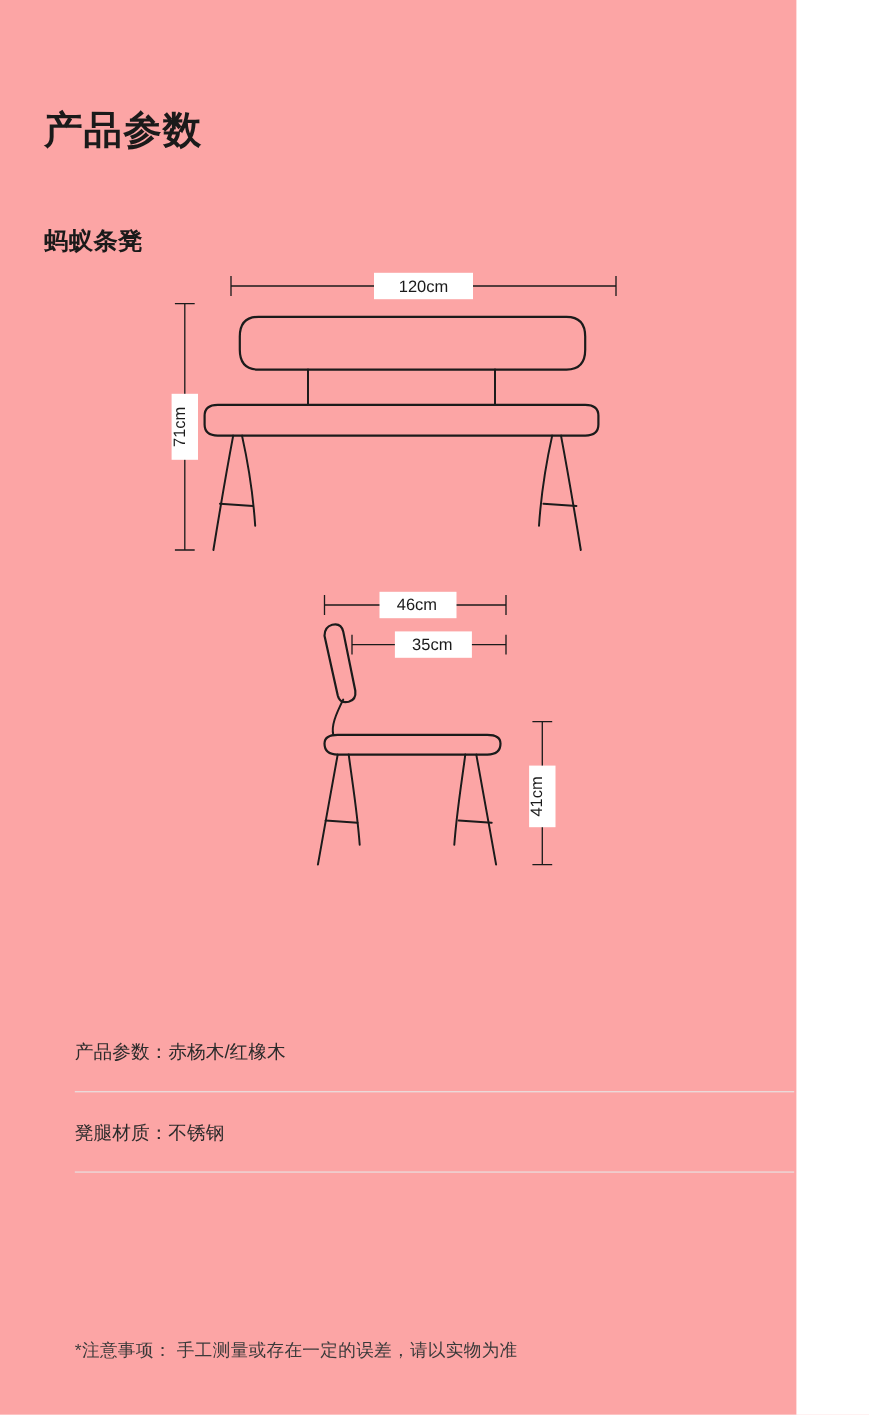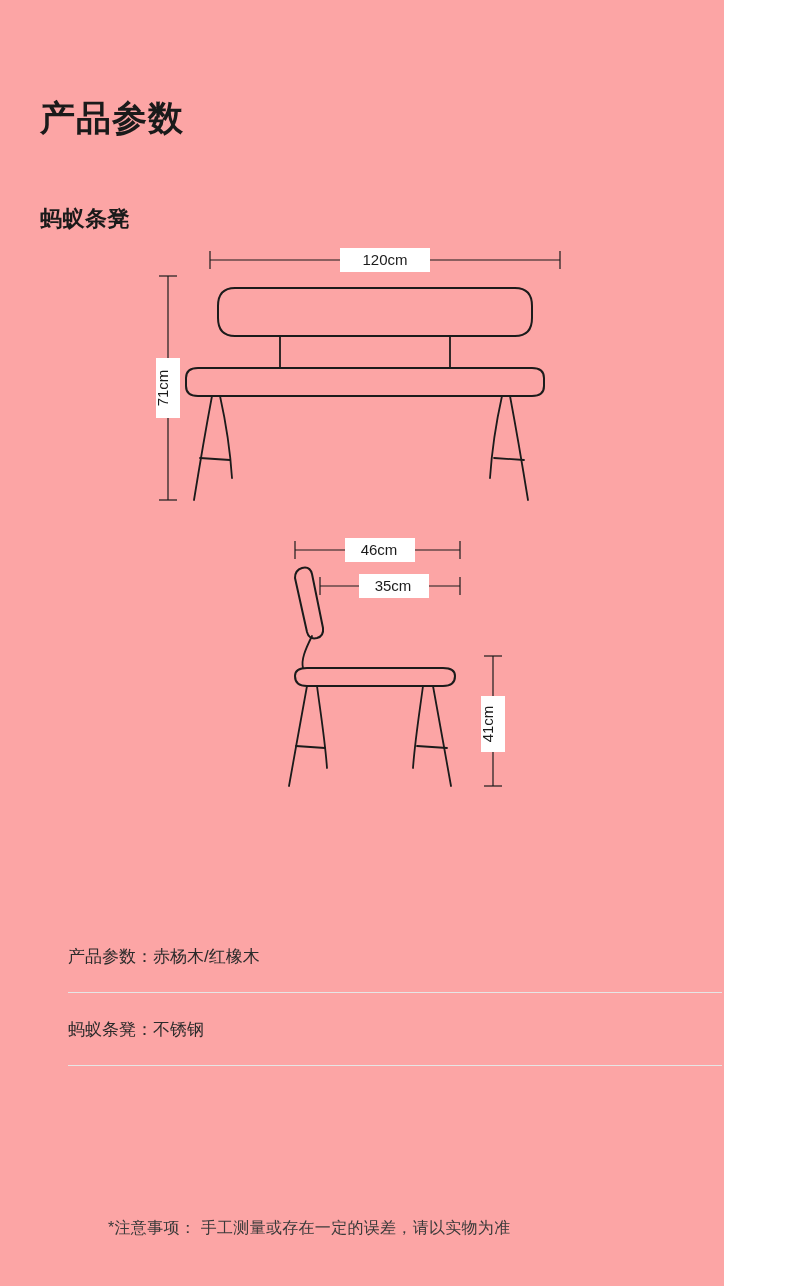--- a/index.html
+++ b/index.html
@@ -86,21 +86,20 @@
   .spec-value {
     white-space: nowrap;
   }
   .spec-note {
     position: absolute;
     left: 68px;
     top: 1218px;
     font-size: 16px;
     color: #3a3a3a;
     letter-spacing: 0.3px;
-    margin-left: 40px;
   }
 
   svg text {
     font-family: "Liberation Sans", sans-serif;
     font-size: 15px;
     fill: #1b1b1b;
   }
   svg .dim-line {
     stroke: #1b1b1b;
     stroke-width: 1.2;
@@ -202,20 +201,20 @@
     <path class="furn-thin" d="M168 158 C164 188 160 212 158 240"></path>
     <line class="furn-thin" x1="162" y1="218" x2="192" y2="220"></line>
   </svg>
 
   <div class="spec-table">
     <div class="spec-row">
       <span class="spec-label">产品参数：</span>
       <span class="spec-value">赤杨木/红橡木</span>
     </div>
     <div class="spec-row">
-      <span class="spec-label">蚂蚁条凳：</span>
+      <span class="spec-label">凳腿材质：</span>
       <span class="spec-value">不锈钢</span>
     </div>
   </div>
 
   <div class="spec-note">*注意事项： 手工测量或存在一定的误差，请以实物为准</div>
 
 </div>
 
 </body></html>

